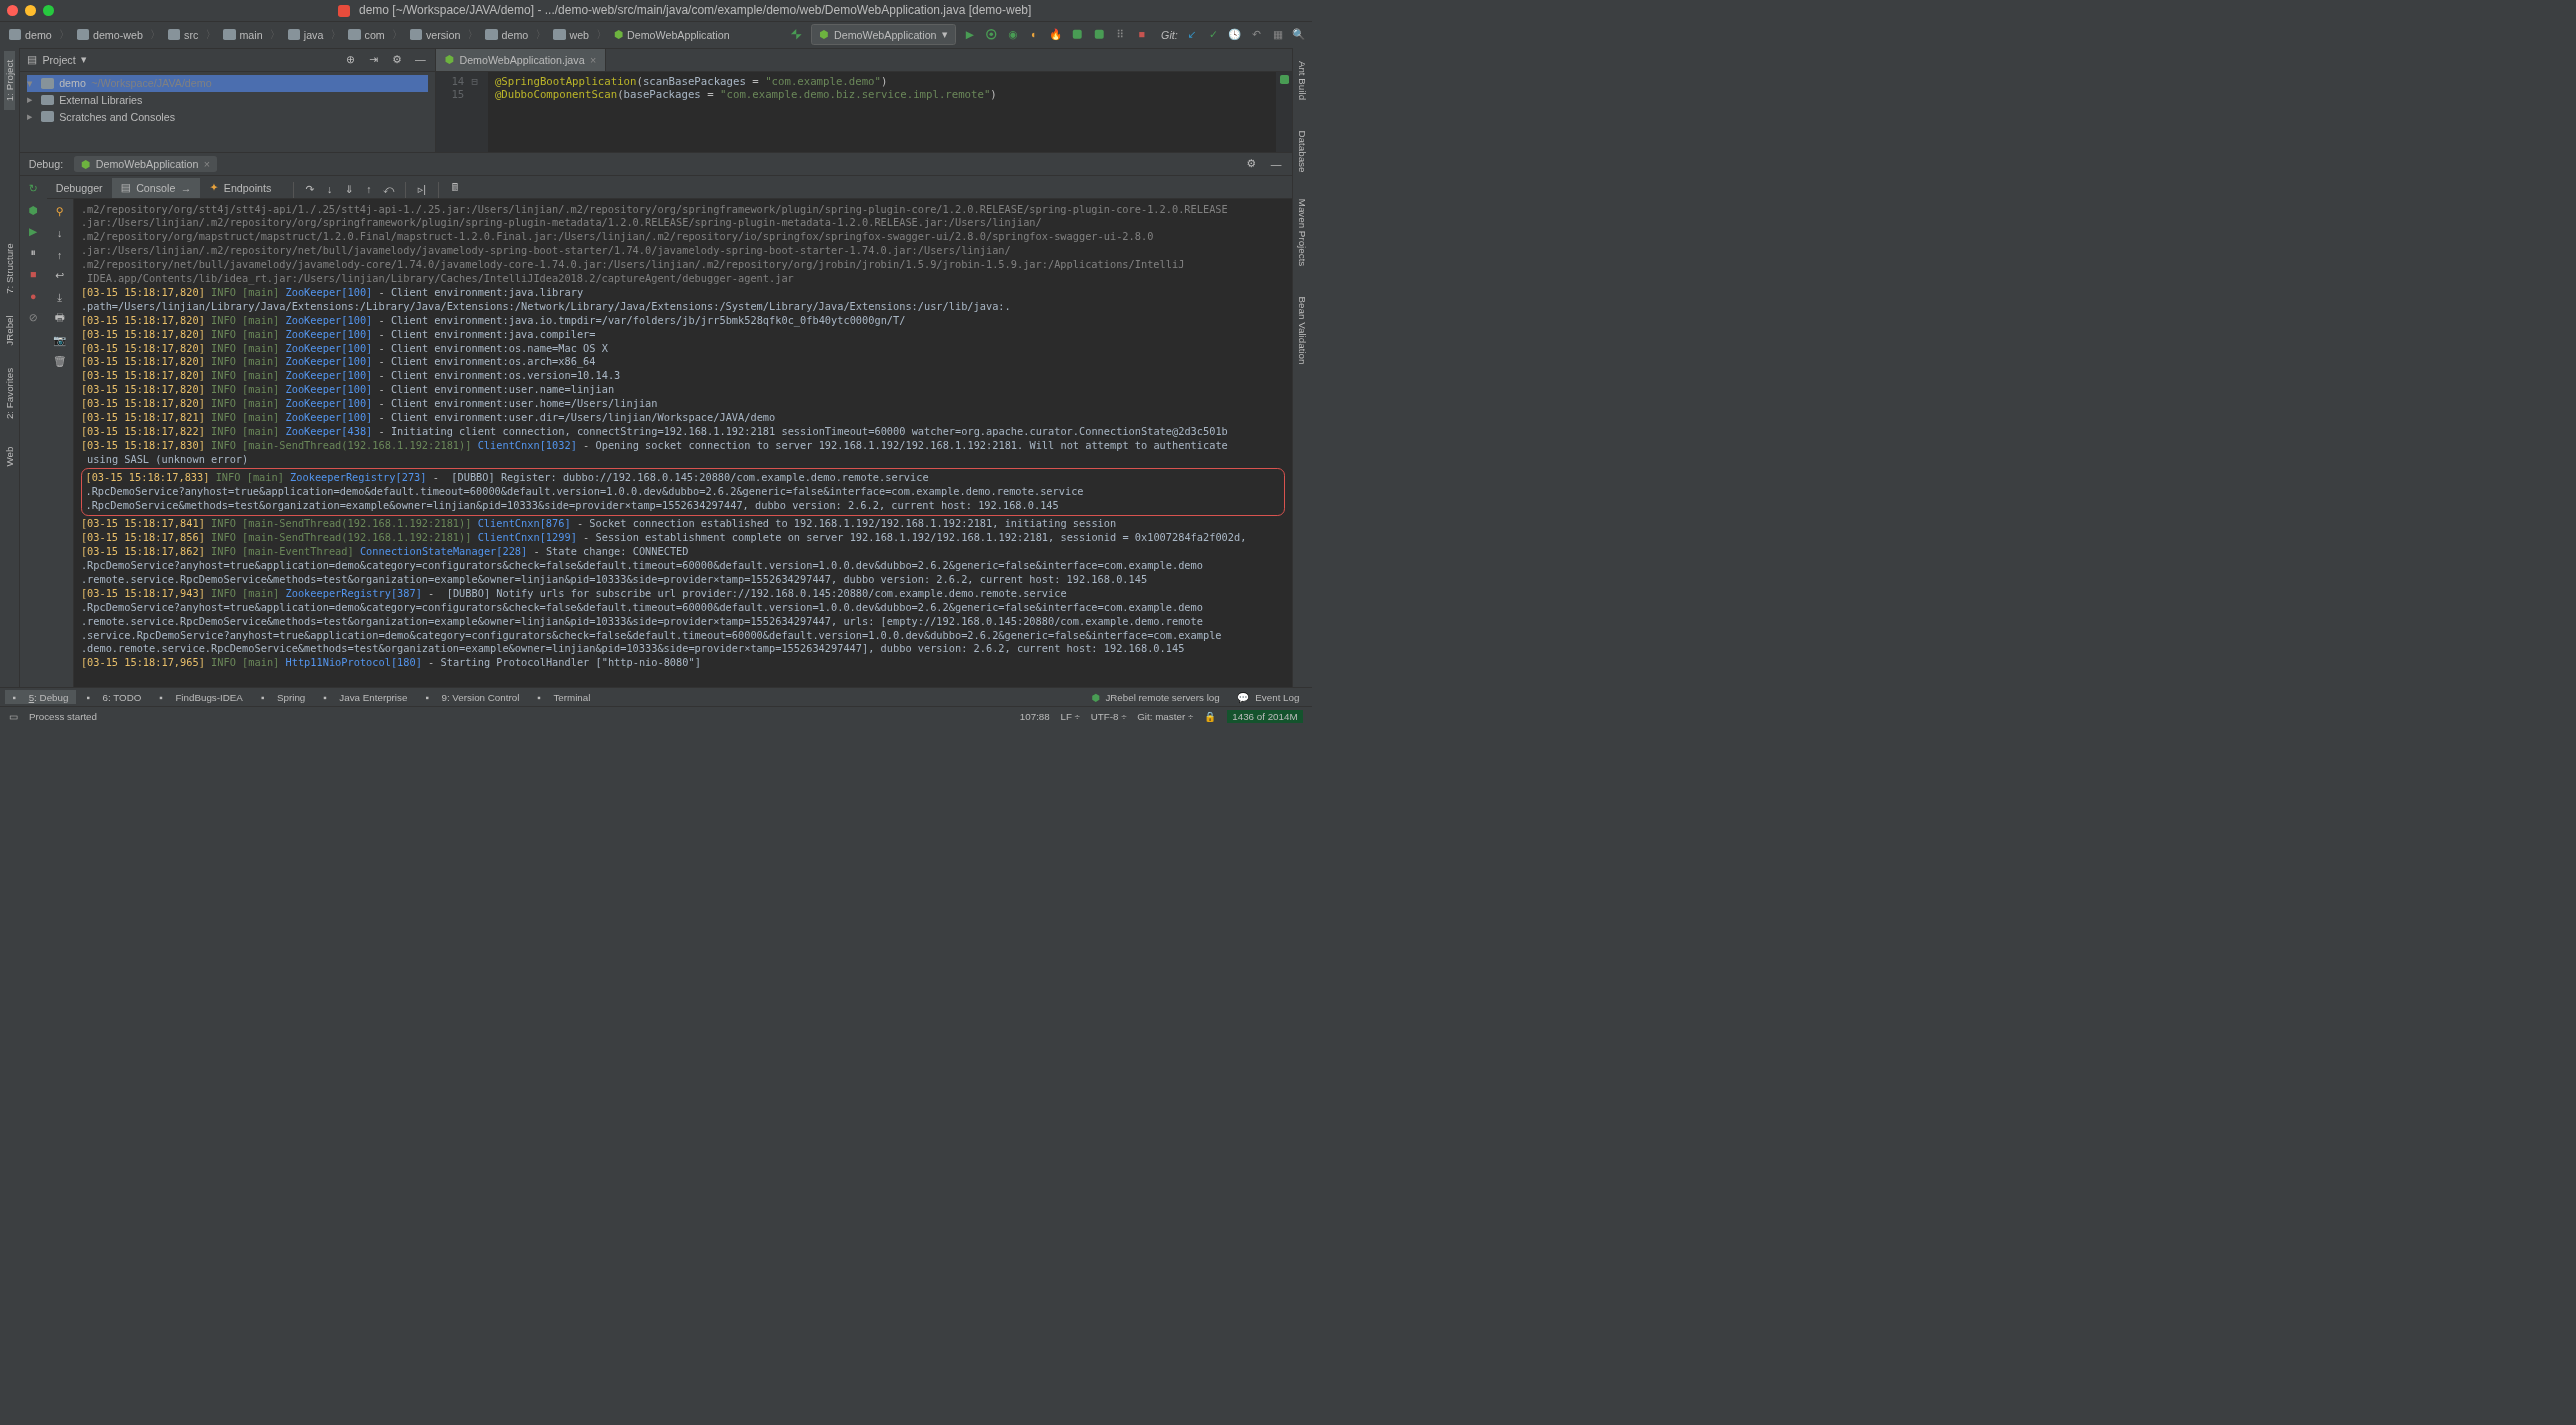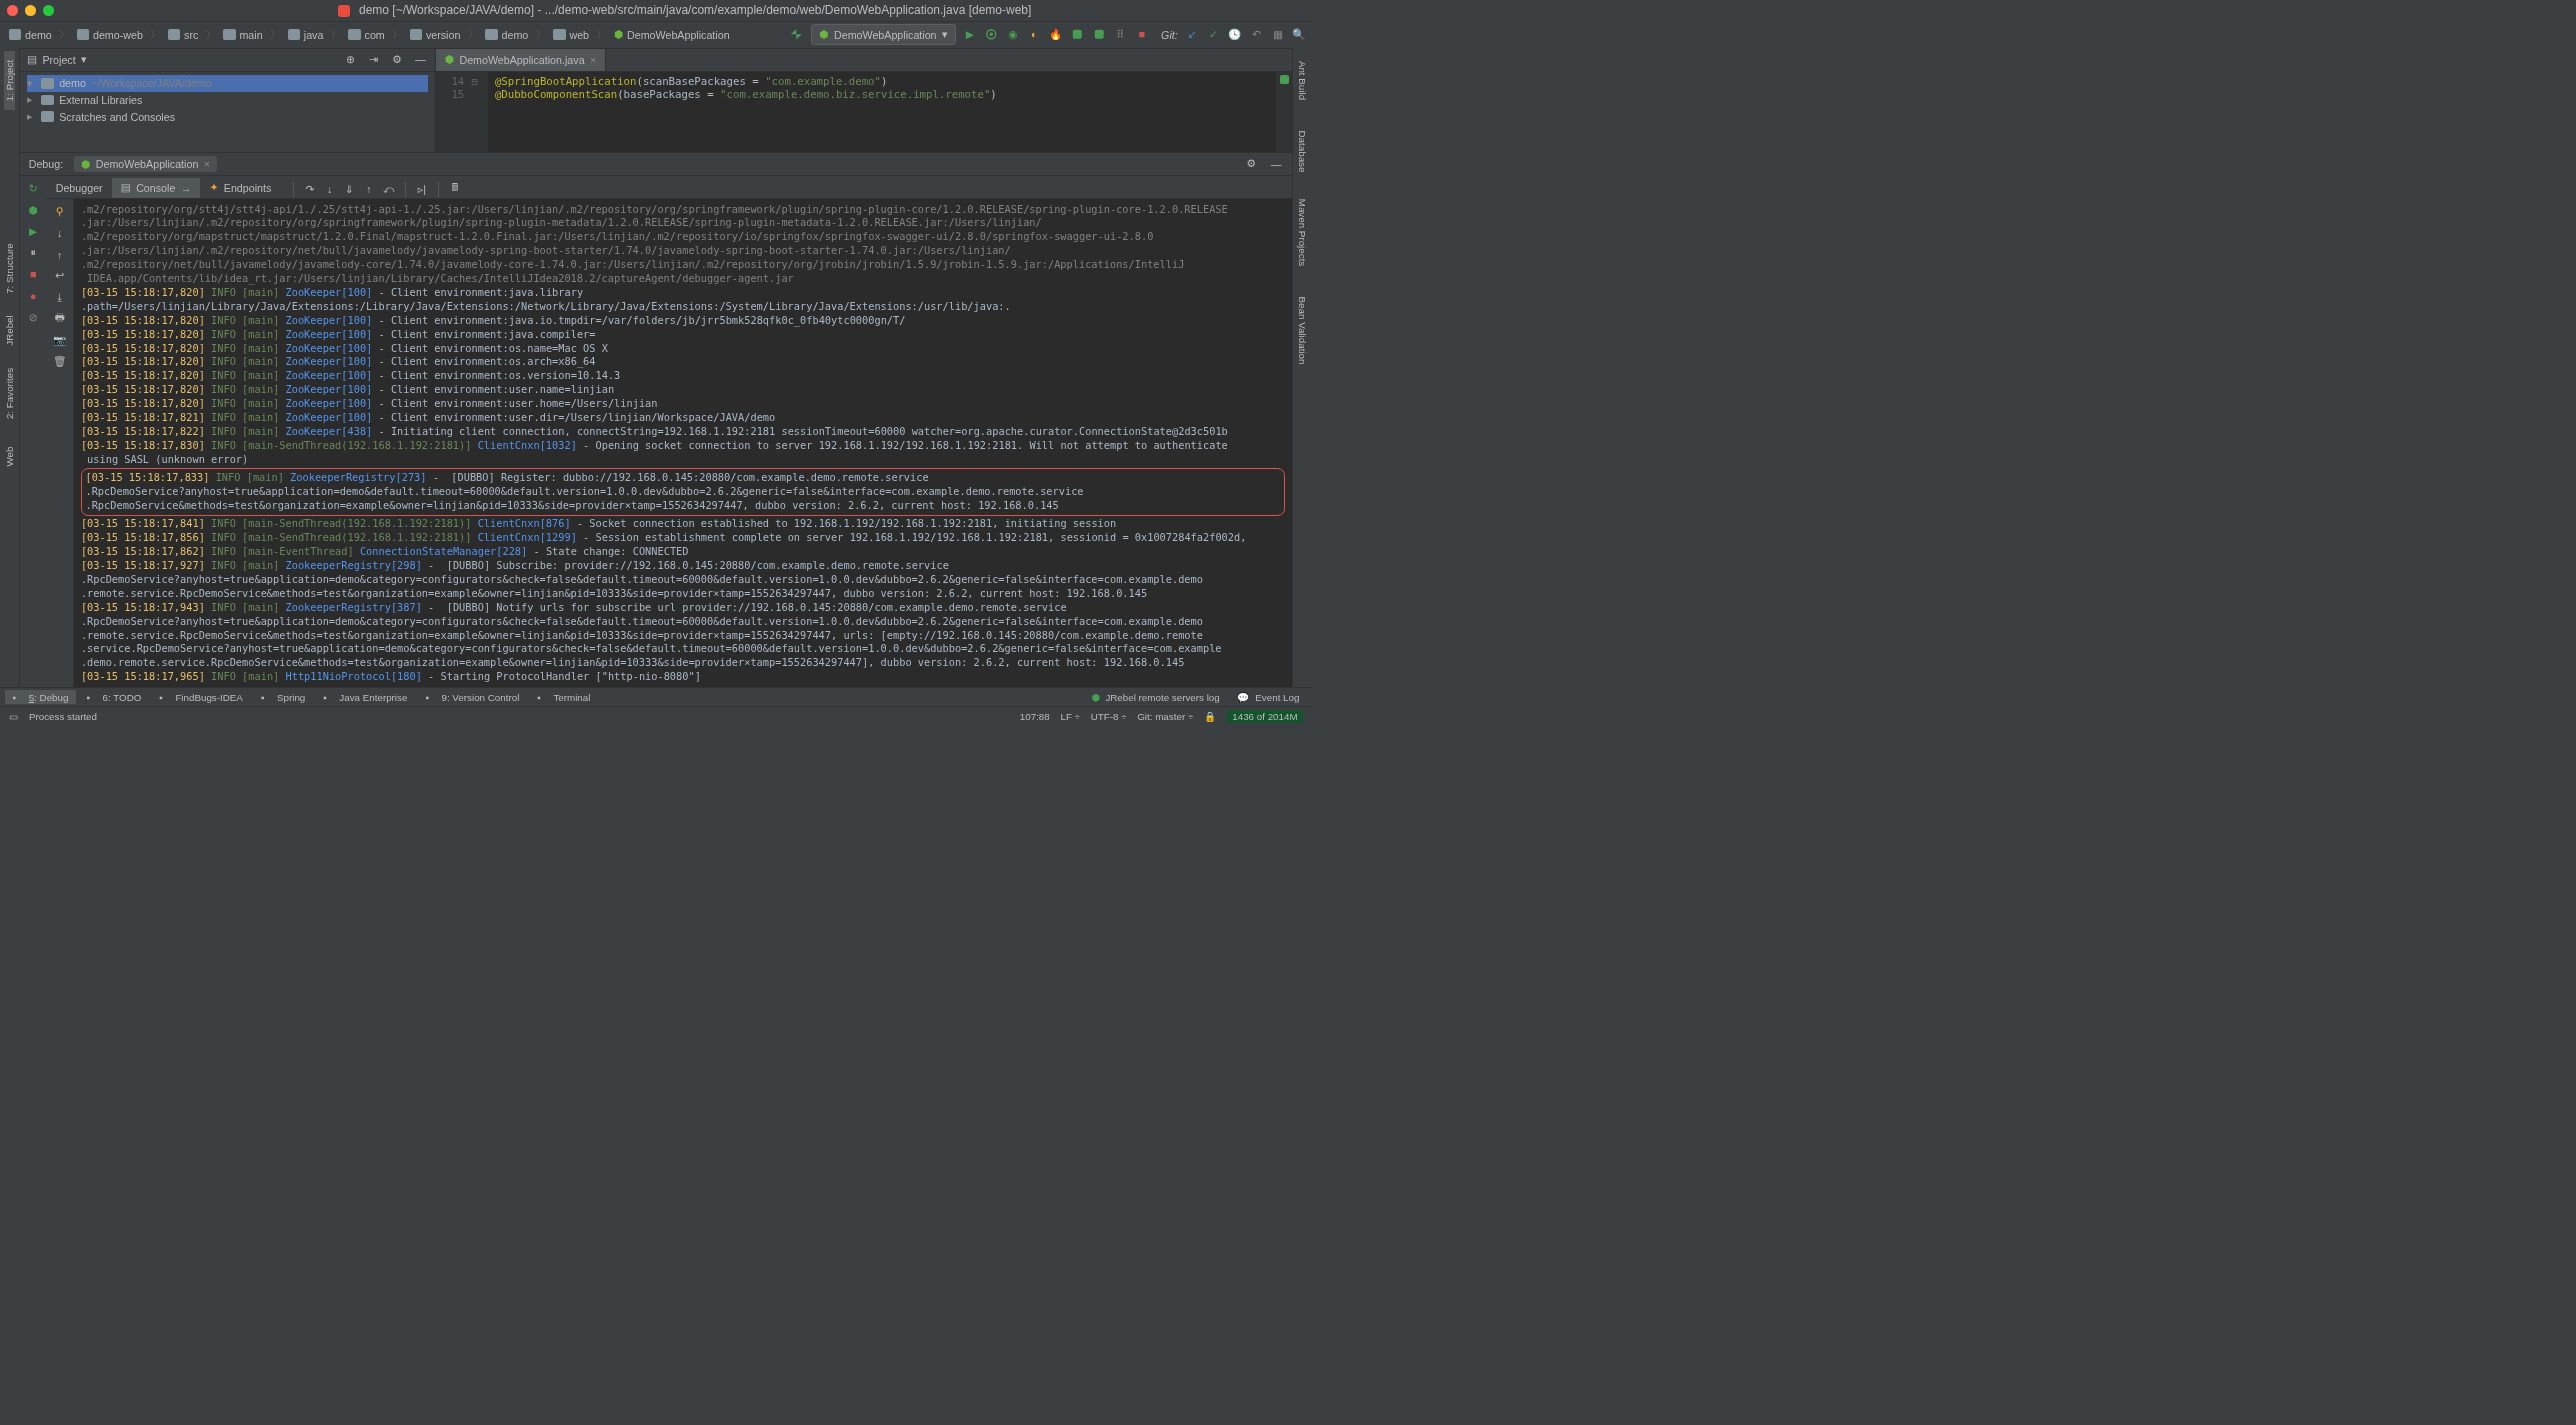--- a/index.html
+++ b/index.html
@@ -370,21 +370,20 @@
             <div class="line"><span class="c-orange">[03-15 15:18:17,830]</span> <span class="c-green">INFO</span> <span class="c-green">[main-SendThread(192.168.1.192:2181)]</span> <span class="c-cyan">ClientCnxn[1032]</span> <span class="c-white">-</span> <span class="c-light">Opening socket connection to server 192.168.1.192/192.168.1.192:2181. Will not attempt to authenticate</span></div>
             <div class="line"><span class="c-light"> using SASL (unknown error)</span></div>
             <div class="highlight-box">
               <div class="line"><span class="c-orange">[03-15 15:18:17,833]</span> <span class="c-green">INFO</span> <span class="c-green">[main]</span> <span class="c-cyan">ZookeeperRegistry[273]</span> <span class="c-white">-</span> <span class="c-light"> [DUBBO] Register: dubbo://192.168.0.145:20880/com.example.demo.remote.service</span></div>
               <div class="line"><span class="c-light">.RpcDemoService?anyhost=true&amp;application=demo&amp;default.timeout=60000&amp;default.version=1.0.0.dev&amp;dubbo=2.6.2&amp;generic=false&amp;interface=com.example.demo.remote.service</span></div>
               <div class="line"><span class="c-light">.RpcDemoService&amp;methods=test&amp;organization=example&amp;owner=linjian&amp;pid=10333&amp;side=provider×tamp=1552634297447, dubbo version: 2.6.2, current host: 192.168.0.145</span></div>
             </div>
             <div class="line"><span class="c-orange">[03-15 15:18:17,841]</span> <span class="c-green">INFO</span> <span class="c-green">[main-SendThread(192.168.1.192:2181)]</span> <span class="c-cyan">ClientCnxn[876]</span> <span class="c-white">-</span> <span class="c-light">Socket connection established to 192.168.1.192/192.168.1.192:2181, initiating session</span></div>
             <div class="line"><span class="c-orange">[03-15 15:18:17,856]</span> <span class="c-green">INFO</span> <span class="c-green">[main-SendThread(192.168.1.192:2181)]</span> <span class="c-cyan">ClientCnxn[1299]</span> <span class="c-white">-</span> <span class="c-light">Session establishment complete on server 192.168.1.192/192.168.1.192:2181, sessionid = 0x1007284fa2f002d,</span></div>
             <div class="line"><span class="c-orange">[03-15 15:18:17,862]</span> <span class="c-green">INFO</span> <span class="c-green">[main-EventThread]</span> <span class="c-cyan">ConnectionStateManager[228]</span> <span class="c-white">-</span> <span class="c-light">State change: CONNECTED</span></div>
-            <div class="line"><span class="c-orange">[03-15 15:18:17,927]</span> <span class="c-green">INFO</span> <span class="c-green">[main]</span> <span class="c-cyan">ZookeeperRegistry[298]</span> <span class="c-white">-</span> <span class="c-light"> [DUBBO] Subscribe: provider://192.168.0.145:20880/com.example.demo.remote.service</span></div>
             <div class="line"><span class="c-light">.RpcDemoService?anyhost=true&amp;application=demo&amp;category=configurators&amp;check=false&amp;default.timeout=60000&amp;default.version=1.0.0.dev&amp;dubbo=2.6.2&amp;generic=false&amp;interface=com.example.demo</span></div>
             <div class="line"><span class="c-light">.remote.service.RpcDemoService&amp;methods=test&amp;organization=example&amp;owner=linjian&amp;pid=10333&amp;side=provider×tamp=1552634297447, dubbo version: 2.6.2, current host: 192.168.0.145</span></div>
             <div class="line"><span class="c-orange">[03-15 15:18:17,943]</span> <span class="c-green">INFO</span> <span class="c-green">[main]</span> <span class="c-cyan">ZookeeperRegistry[387]</span> <span class="c-white">-</span> <span class="c-light"> [DUBBO] Notify urls for subscribe url provider://192.168.0.145:20880/com.example.demo.remote.service</span></div>
             <div class="line"><span class="c-light">.RpcDemoService?anyhost=true&amp;application=demo&amp;category=configurators&amp;check=false&amp;default.timeout=60000&amp;default.version=1.0.0.dev&amp;dubbo=2.6.2&amp;generic=false&amp;interface=com.example.demo</span></div>
             <div class="line"><span class="c-light">.remote.service.RpcDemoService&amp;methods=test&amp;organization=example&amp;owner=linjian&amp;pid=10333&amp;side=provider×tamp=1552634297447, urls: [empty://192.168.0.145:20880/com.example.demo.remote</span></div>
             <div class="line"><span class="c-light">.service.RpcDemoService?anyhost=true&amp;application=demo&amp;category=configurators&amp;check=false&amp;default.timeout=60000&amp;default.version=1.0.0.dev&amp;dubbo=2.6.2&amp;generic=false&amp;interface=com.example</span></div>
             <div class="line"><span class="c-light">.demo.remote.service.RpcDemoService&amp;methods=test&amp;organization=example&amp;owner=linjian&amp;pid=10333&amp;side=provider×tamp=1552634297447], dubbo version: 2.6.2, current host: 192.168.0.145</span></div>
             <div class="line"><span class="c-orange">[03-15 15:18:17,965]</span> <span class="c-green">INFO</span> <span class="c-green">[main]</span> <span class="c-cyan">Http11NioProtocol[180]</span> <span class="c-white">-</span> <span class="c-light">Starting ProtocolHandler ["http-nio-8080"]</span></div>
           </div>
       </div>

